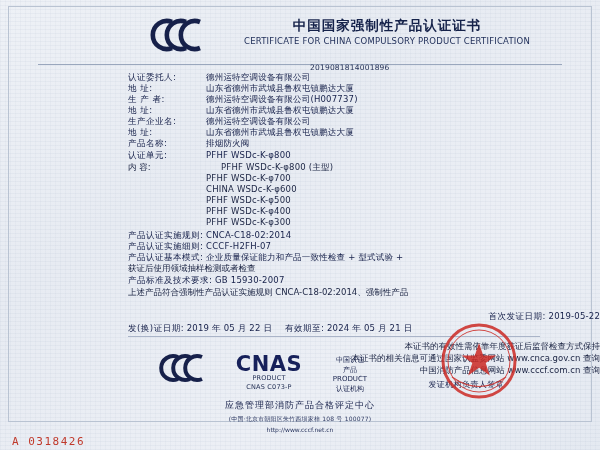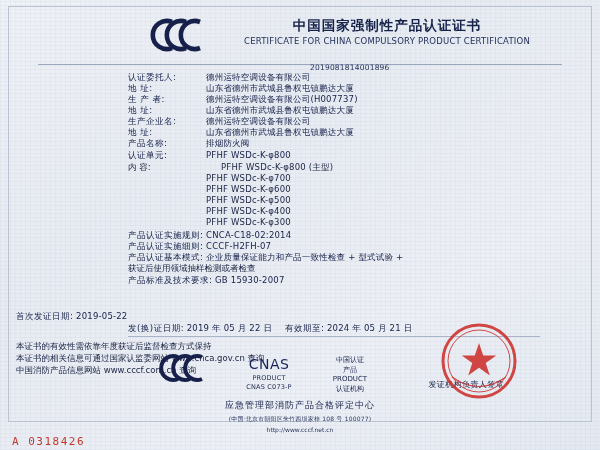--- a/index.html
+++ b/index.html
@@ -122,22 +122,22 @@
     white-space: nowrap;
     letter-spacing: 0.2px;
   }
   .wide-line {
     position: absolute;
     left: 128px;
     white-space: nowrap;
   }
   .center-note {
     position: absolute;
-    left: 16px; right: 0;
-    text-align: left;
+    left: 0; right: 0;
+    text-align: right;
     white-space: nowrap;
   }
   .rule-thin {
     position: absolute;
     left: 128px;
     right: 60px;
     border-top: 1px solid #aab4c8;
   }
 
   
@@ -156,22 +156,22 @@
   }
   .cnas-block {
     position: absolute;
     left: 226px;
     bottom: 58px;
     width: 86px;
     text-align: center;
   }
   .cnas-word {
     font-family: "DejaVu Sans", "Liberation Sans", sans-serif;
-    font-size: 14px;
-    font-weight: normal;
+    font-size: 21px;
+    font-weight: bold;
     color: #16205a;
     letter-spacing: 0.5px;
     line-height: 19px;
   }
   .cnas-sub {
     font-size: 6.5px;
     color: #1d2a50;
     line-height: 9px;
     letter-spacing: 0.2px;
   }
@@ -286,21 +286,21 @@
     <div class="row" style="top:76px;">
       <span class="lbl lbl-w">产品名称:</span><span class="val">排烟防火阀</span>
     </div>
     <div class="row" style="top:88px;">
       <span class="lbl lbl-w">认证单元:</span><span class="val">PFHF WSDc-K-φ800</span>
     </div>
 
     <div class="row" style="top:100px;">内   容:</div>
     <div class="indent-sub" style="top:100px;padding-left:15px;">PFHF WSDc-K-φ800 (主型)</div>
     <div class="indent-sub" style="top:111px;">PFHF WSDc-K-φ700</div>
-    <div class="indent-sub" style="top:122px;">PFHF WSDc-K-φ600</div>
+    <div class="indent-sub" style="top:122px;">CHINA WSDc-K-φ600</div>
     <div class="indent-sub" style="top:133px;">PFHF WSDc-K-φ500</div>
     <div class="indent-sub" style="top:144px;">PFHF WSDc-K-φ400</div>
     <div class="indent-sub" style="top:155px;">PFHF WSDc-K-φ300</div>
 
     <div class="wide-line" style="top:168px;">
       <span class="lbl">产品认证实施规则:</span>
       <span class="val">CNCA-C18-02:2014</span>
     </div>
     <div class="wide-line" style="top:179px;">
       <span class="lbl">产品认证实施细则:</span>
@@ -310,20 +310,21 @@
       <span class="lbl">产品认证基本模式:</span>
       <span class="val">企业质量保证能力和产品一致性检查 + 型式试验 +</span>
     </div>
     <div class="wide-line" style="top:201px;">获证后使用领域抽样检测或者检查</div>
 
     <div class="wide-line" style="top:213px;">
       <span class="lbl">产品标准及技术要求:</span>
       <span class="val">GB 15930-2007</span>
     </div>
 
+    <div class="wide-line" style="top:225px;">上述产品符合强制性产品认证实施规则 CNCA-C18-02:2014、强制性产品</div>
 
     <div class="center-note" style="top:249px;">
       <span class="lbl">首次发证日期:</span>
       <span class="val">2019-05-22</span>
     </div>
 
     <div class="wide-line" style="top:261px;">
       <span class="lbl">发(换)证日期:</span>
       <span class="val">2019 年 05 月 22 日</span>
       <span class="lbl" style="margin-left:10px;">有效期至:</span>

